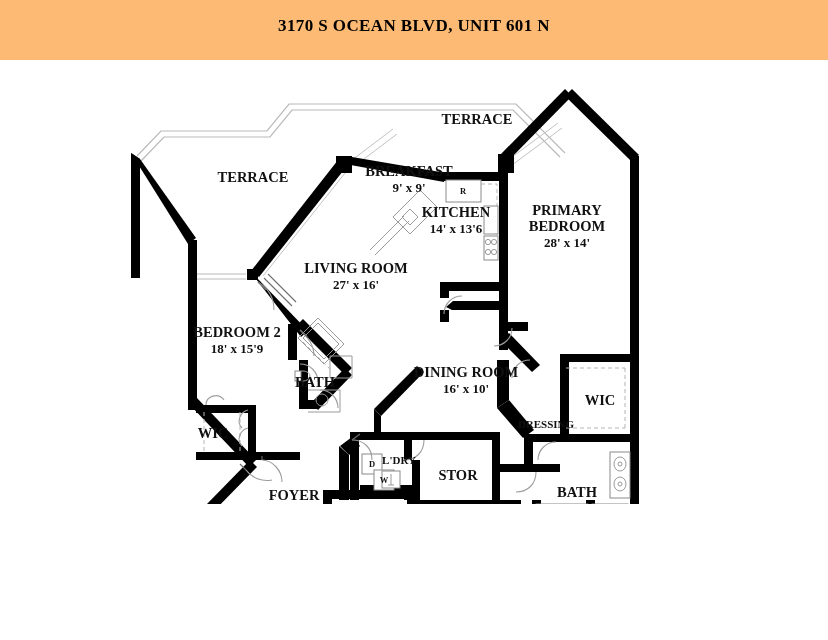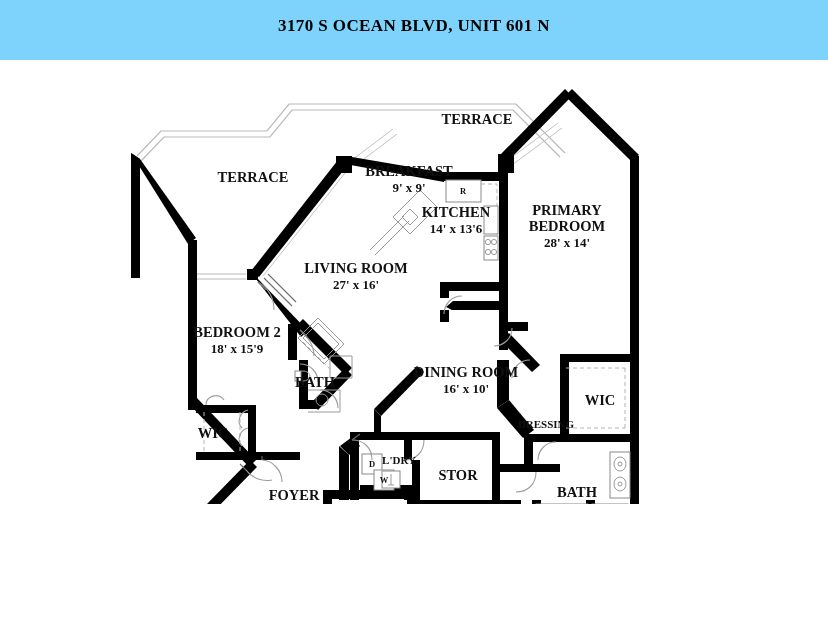--- a/index.html
+++ b/index.html
@@ -4,21 +4,21 @@
 <style>
   html, body {
     margin: 0;
     padding: 0;
     background: #ffffff;
   }
   #page {
     position: relative;
     width: 828px;
     height: 504px;
-    background: #7dd3fc;
+    background: #fdba74;
     font-family: "Liberation Serif", serif;
     overflow: hidden;
   }
   #title {
     position: absolute;
     top: 16px;
     left: 0;
     width: 828px;
     text-align: center;
     font-family: "Liberation Serif", serif;

